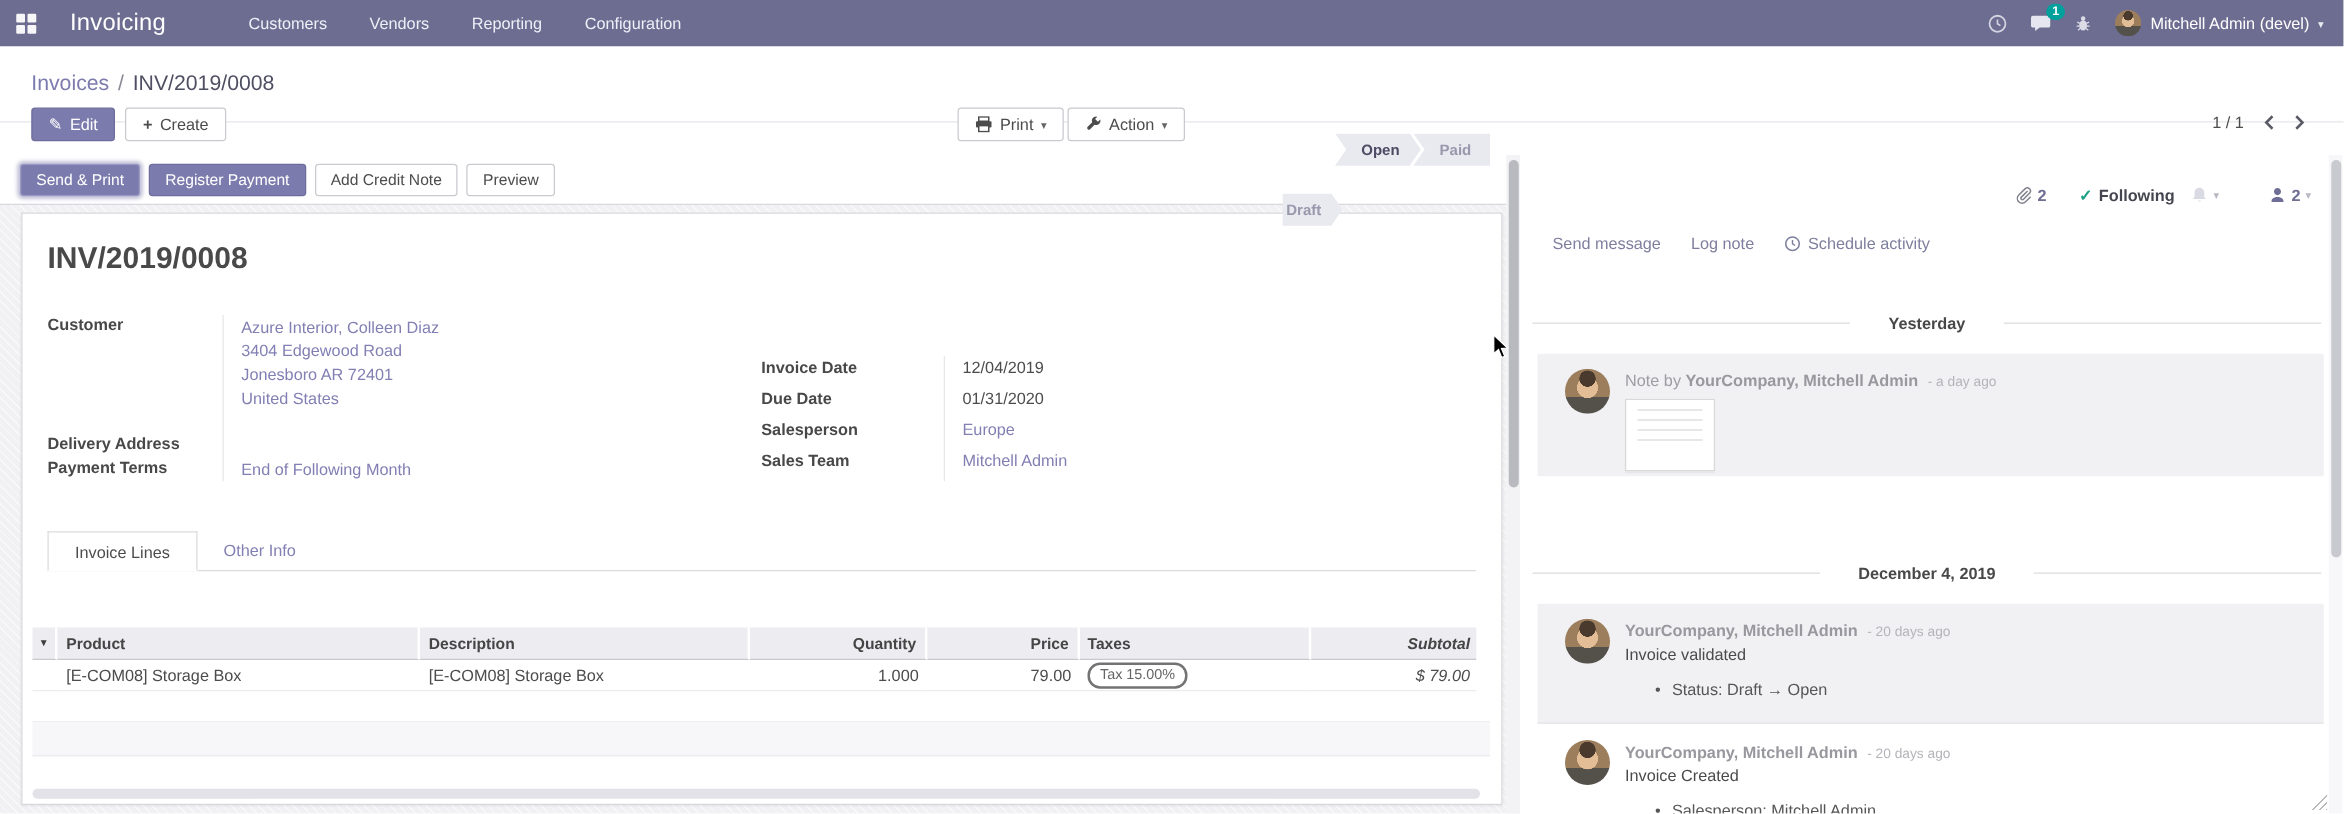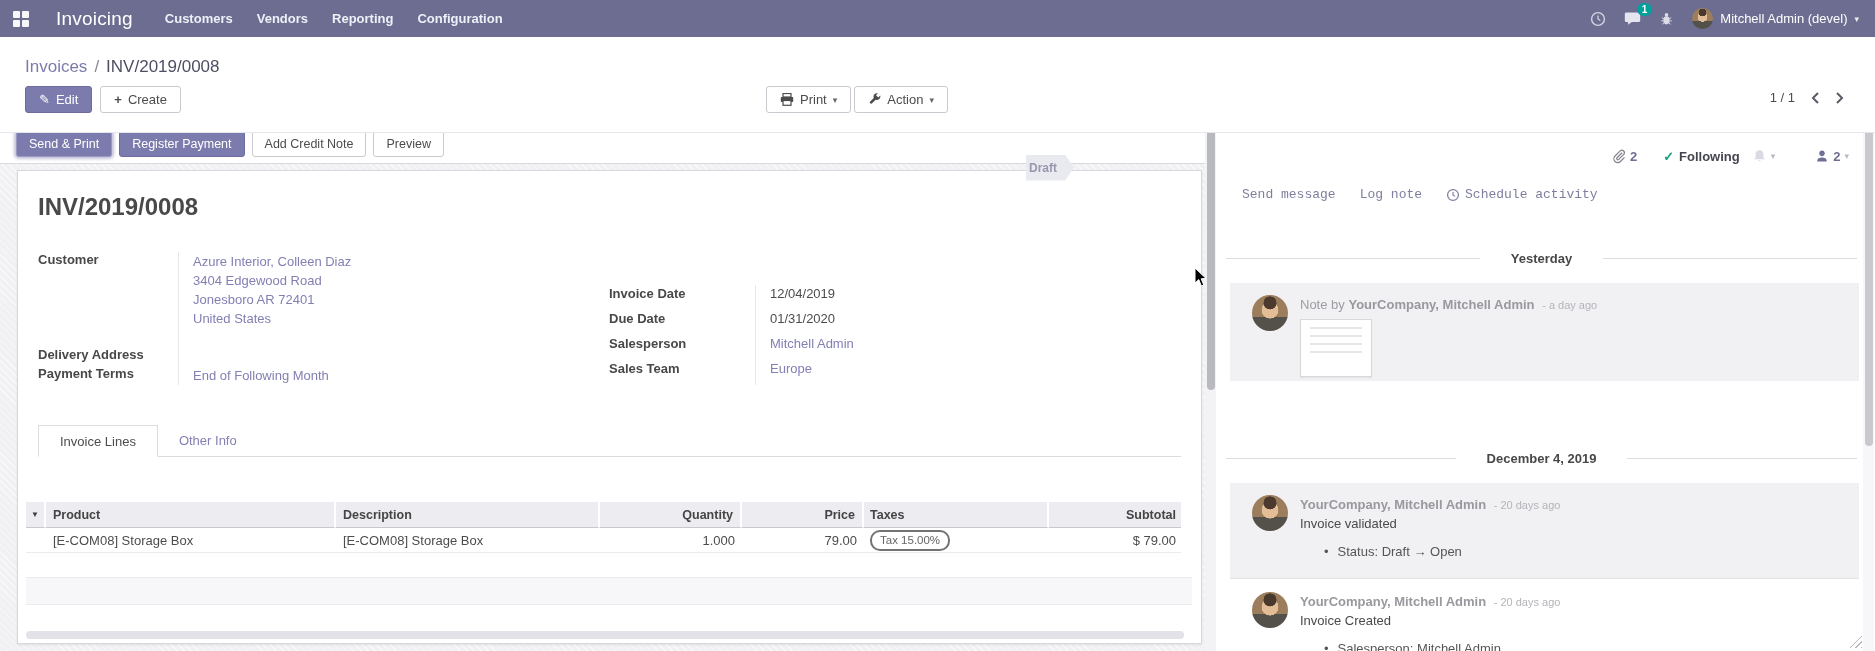--- a/index.html
+++ b/index.html
@@ -4,38 +4,38 @@
 <style>
   html,body{margin:0;padding:0;}
   .screen{position:relative;width:1875px;height:651px;background:#fff;overflow:hidden;
           font-family:"Liberation Sans",sans-serif;color:#4c4c4c;}
 
   
   .navbar{position:absolute;top:0;left:0;right:0;height:37px;background:#6d6d91;display:flex;align-items:center;z-index:30;}
   .apps-icon{margin-left:13px;display:grid;grid-template-columns:7px 7px;grid-auto-rows:7px;gap:2px;cursor:pointer;}
   .apps-icon i{background:#fff;opacity:.95;border-radius:1px;}
   .brand{color:#fff;font-size:19px;margin-left:27px;letter-spacing:.2px;cursor:pointer;}
-  .nav-menu{display:flex;margin-left:32px;gap:24px;font-weight:bold;}
+  .nav-menu{display:flex;margin-left:66px;gap:34px;}
   .nav-menu span{color:#eef0f8;font-size:13px;cursor:pointer;}
   .nav-right{margin-left:auto;display:flex;align-items:center;margin-right:16px;gap:18px;}
   .nav-ic{display:inline-flex;align-items:center;cursor:pointer;}
   .badge-wrap{position:relative;}
   .badge{position:absolute;top:-8px;right:-11px;background:#00a09d;color:#fff;font-size:10px;
          border-radius:9px;padding:1px 5px;font-weight:bold;}
   .nav-user{display:flex;align-items:center;gap:7px;color:#fff;font-size:13px;cursor:pointer;}
   .caret{font-size:9px;color:rgba(255,255,255,.85);}
   .avatar{border-radius:50%;background:
       radial-gradient(circle at 50% 22%, #4a3a2e 0 19%, rgba(0,0,0,0) 20%),
       radial-gradient(circle at 50% 42%, #e3bd95 0 30%, rgba(0,0,0,0) 31%),
       linear-gradient(#9c7e5c 0 62%, #54504a 62%);}
   .avatar-sm{width:21px;height:21px;}
   .avatar-lg{width:36px;height:36px;flex:none;}
 
   
-  .control-panel{position:absolute;top:37px;left:0;right:0;height:96px;background:#fff;border-bottom:1px solid #e6e6ec;box-sizing:border-box;z-index:20;}
+  .control-panel{position:absolute;top:37px;left:0;right:0;height:61px;background:#fff;border-bottom:1px solid #e6e6ec;box-sizing:border-box;z-index:20;}
   .breadcrumb{position:absolute;top:20px;left:25px;font-size:17px;}
   .bc-parent{color:#7c7bad;cursor:pointer;}
   .bc-sep{color:#8a8a96;margin:0 7px;}
   .bc-current{color:#4f4f63;}
   .btn{font-size:13px;height:27px;display:inline-flex;align-items:center;gap:6px;padding:0 13px;
        border-radius:3px;border:1px solid transparent;cursor:pointer;box-sizing:border-box;white-space:nowrap;}
   .btn-primary{background:#7c7bad;border-color:#6d6c9c;color:#fff;}
   .btn-default{background:#fff;border-color:#c9c9cf;color:#4c4c4c;}
   .cp-buttons{position:absolute;top:49px;left:25px;display:flex;gap:8px;}
   .cp-center{position:absolute;top:49px;left:766px;display:flex;gap:3px;}
@@ -89,42 +89,42 @@
   
   .o-list{margin:45px 0 0 -12px;width:1166px;font-size:13px;}
   .lrow{display:flex;}
   .lcell{box-sizing:border-box;display:flex;align-items:center;overflow:hidden;}
   .c0{width:20px;justify-content:center;}
   .c1{width:290px;padding-left:7px;}
   .c2{width:264px;padding-left:7px;}
   .c3{width:142px;justify-content:flex-end;padding-right:7px;}
   .c4{width:122px;justify-content:flex-end;padding-right:7px;}
   .c5{width:185px;padding-left:6px;}
-  .c6{width:132px;justify-content:flex-end;padding-right:5px;}
+  .c6{width:132px;justify-content:flex-end;padding-right:5px;font-style:italic;}
   .lhead .lcell{background:#ececf1;font-weight:bold;font-size:12.5px;color:#454545;height:26px;
                 border-right:2px solid #fff;border-bottom:1px solid #c8c8cf;}
   .lhead .lcell:last-child{border-right:none;}
   .caret-sort{font-size:8px;color:#3c3c3c;}
   .ldata .lcell{height:25px;border-bottom:1px solid #ebebee;color:#4c4c4c;}
   .pill{border:2px solid #737373;border-radius:10px;padding:0 8px;font-size:11.5px;color:#666;
         height:17px;line-height:16px;white-space:nowrap;}
   .lempty{height:24px;border-bottom:1px solid #ebebee;}
   .lempty.alt{background:#f7f7fa;height:26px;}
   .hscroll{margin:26px 0 0 -12px;width:1158px;height:8px;background:#e2e2e8;border-radius:4px;}
 
   
   .chatter{position:absolute;top:124px;left:1216px;right:0;bottom:0;background:#fff;overflow:hidden;}
   .ch-top{position:absolute;top:24px;right:26px;display:flex;align-items:center;font-size:13px;}
   .ch-count{color:#6e6d92;font-weight:bold;margin-left:4px;}
   .check{color:#17a083;font-weight:bold;font-size:13px;margin-right:5px;}
   .following{color:#454550;font-weight:bold;}
   .ch-caret{font-size:9px;color:#b9b9c5;margin-left:4px;}
   .gap26{width:26px;}  .gap12{width:12px;}  .gap40{width:40px;}
   .ch-actions{position:absolute;top:63px;left:26px;display:flex;gap:24px;font-size:13px;color:#7e7e9e;}
-  .ch-action{cursor:pointer;display:inline-flex;align-items:center;gap:5px;font-family:Liberation Mono, monospace;}
+  .ch-action{cursor:pointer;display:inline-flex;align-items:center;gap:5px;}
   .divider{position:absolute;left:10px;right:18px;display:flex;align-items:center;gap:31px;
            font-size:13px;font-weight:bold;color:#484848;height:16px;}
   .dline{flex:1;height:1px;background:#dcdcdc;}
   .divider1{top:126px;}  .divider2{top:326px;}
   .msg{position:absolute;left:14px;right:16px;display:flex;padding:12px 14px 0 22px;box-sizing:border-box;}
   .msg1{top:159px;height:98px;background:#f1f1f3;}
   .msg2{top:359px;height:96px;background:#f1f1f3;border-bottom:1px solid #e3e3e6;}
   .msg3{top:456px;height:71px;background:#fff;}
   .msg-content{margin-left:12px;padding-top:2px;flex:1;}
   .msg-head{font-size:13px;color:#9d9da3;}
@@ -285,22 +285,22 @@
         <div class="fgroup fgroup-right">
           <div class="flabels">
             <div class="flabel row25">Invoice Date</div>
             <div class="flabel row25">Due Date</div>
             <div class="flabel row25">Salesperson</div>
             <div class="flabel row25">Sales Team</div>
           </div>
           <div class="fvalues">
             <div class="row25 dark">12/04/2019</div>
             <div class="row25 dark">01/31/2020</div>
+            <div class="row25 link">Europe</div>
             <div class="row25 link">Mitchell Admin</div>
-            <div class="row25 link">Europe</div>
           </div>
         </div>
       </div>
 
       <div class="tabs">
         <div class="tab active">Invoice Lines</div>
         <div class="tab inactive">Other Info</div>
       </div>
 
       <div class="o-list">

